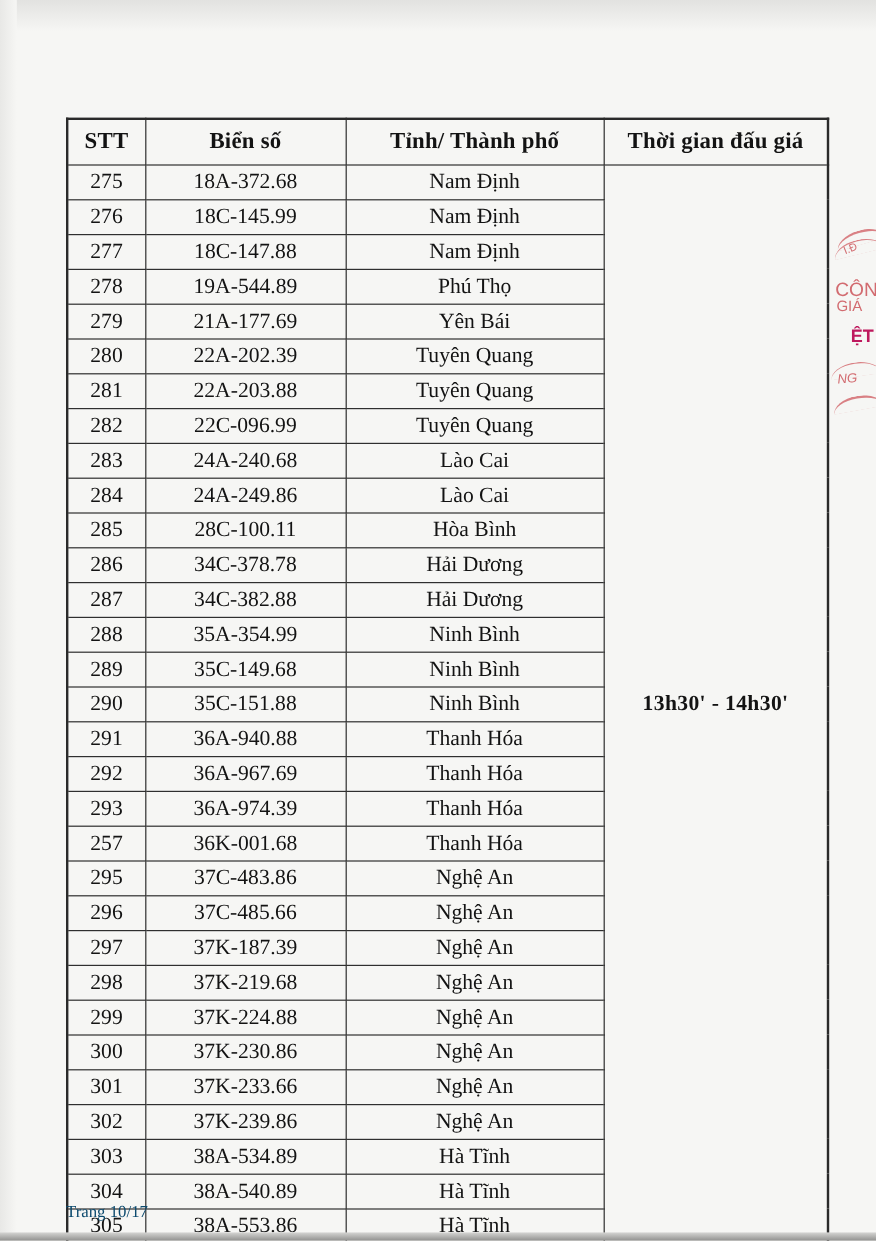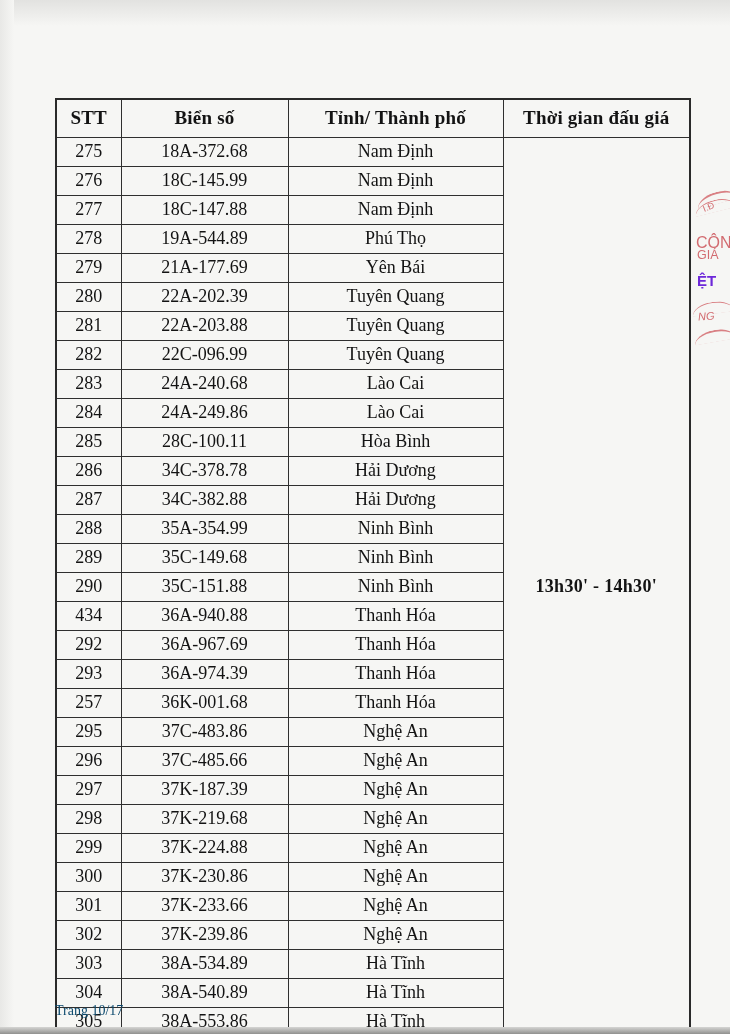--- a/index.html
+++ b/index.html
@@ -100,21 +100,21 @@
   .stamp .arc.a3 { left: 0px; top: 140px; transform: rotate(-10deg); }
   .stamp .frag {
     position: absolute;
     font-family: "Liberation Sans", sans-serif;
     line-height: 1;
     white-space: nowrap;
   }
   .stamp .f0 { left: 9px; top: 13px; font-size: 9px; transform: rotate(-22deg); }
   .stamp .f1 { left: 2px; top: 45px; font-size: 16px; }
   .stamp .f2 { left: 3px; top: 59px; font-size: 12.5px; }
-  .stamp .f3 { left: 3px; top: 83px; font-size: 15px; font-weight: bold; color: #6d28d9; text-align: center; }
+  .stamp .f3 { left: 15px; top: 83px; font-size: 15px; font-weight: bold; color: #be185d; text-align: center; }
   .stamp .f4 { left: 4px; top: 121px; font-size: 11px; font-style: italic; transform: rotate(-4deg); }
 </style>
 </head>
 <body>
 
 <div class="edge-top"></div>
 <div class="edge-left"></div>
 
 <table class="auction">
   <colgroup>
@@ -207,21 +207,21 @@
         <td>289</td>
         <td>35C-149.68</td>
         <td>Ninh Bình</td>
       </tr>
       <tr>
         <td>290</td>
         <td>35C-151.88</td>
         <td>Ninh Bình</td>
       </tr>
       <tr>
-        <td>434</td>
+        <td>291</td>
         <td>36A-940.88</td>
         <td>Thanh Hóa</td>
       </tr>
       <tr>
         <td>292</td>
         <td>36A-967.69</td>
         <td>Thanh Hóa</td>
       </tr>
       <tr>
         <td>293</td>

